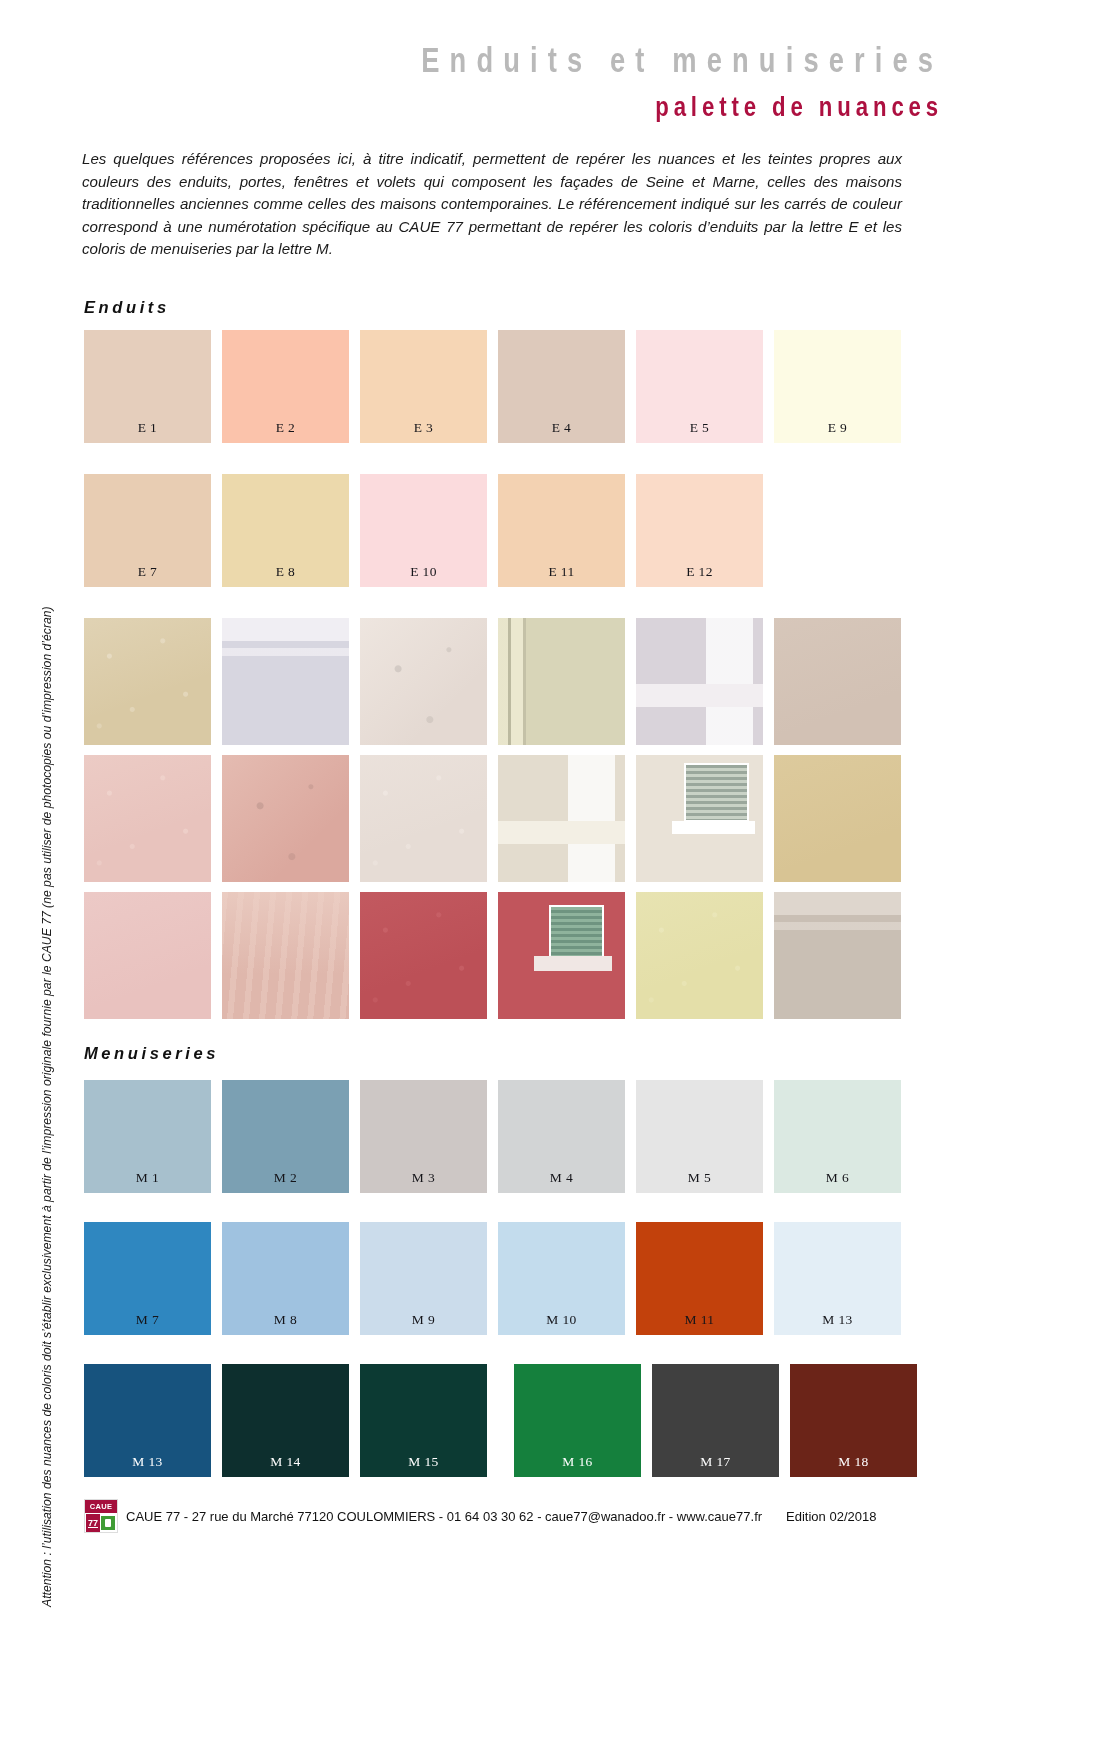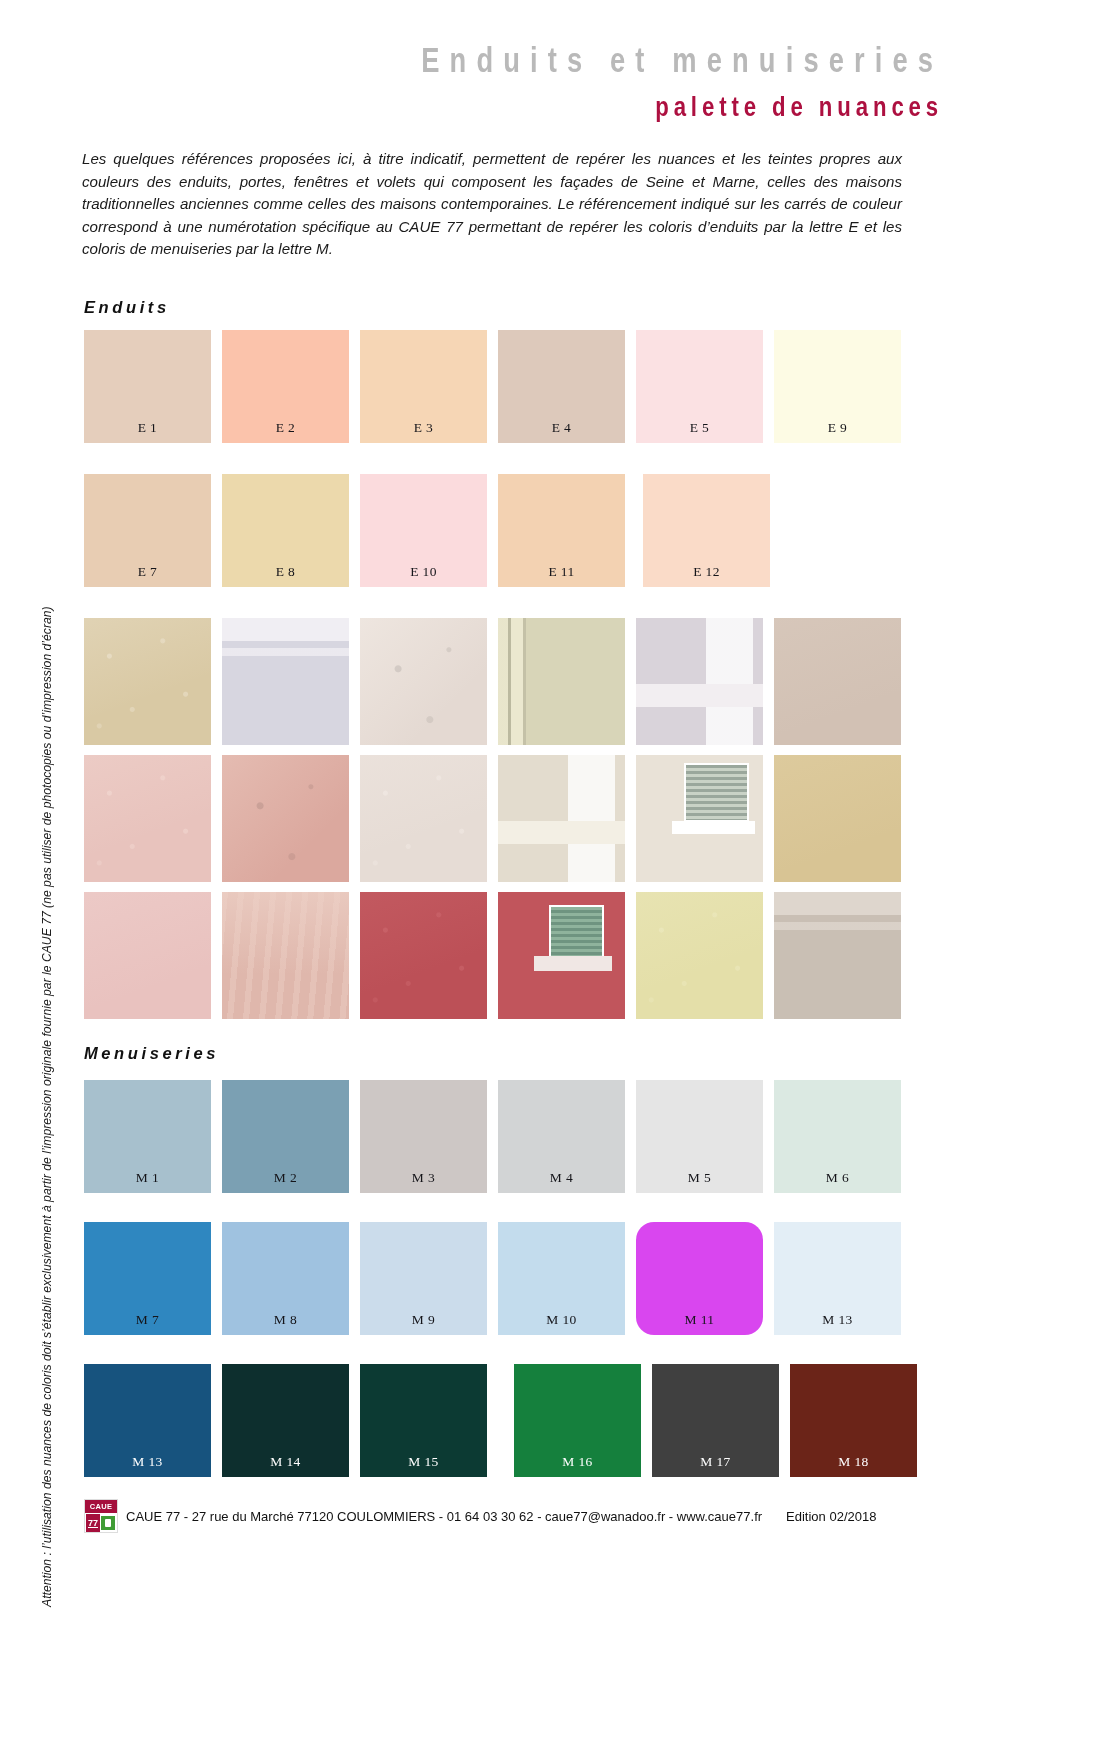--- a/index.html
+++ b/index.html
@@ -243,21 +243,21 @@
     </div>
     <div class="swatch swatch-flat" style="background: rgb(236, 217, 172);">
       <div class="swatch-label">E 8</div>
     </div>
     <div class="swatch swatch-flat" style="background: rgb(251, 219, 221);">
       <div class="swatch-label">E 10</div>
     </div>
     <div class="swatch swatch-flat" style="background: rgb(243, 210, 178);">
       <div class="swatch-label">E 11</div>
     </div>
-    <div class="swatch swatch-flat" style="background: rgb(250, 219, 200); margin-left: 7px;">
+    <div class="swatch swatch-flat" style="background: rgb(250, 219, 200);">
       <div class="swatch-label">E 12</div>
     </div>
   </div>
 <div class="swatch-row" id="enduits-photo-1" style="top:618px">
     <div class="swatch swatch-photo" style="background: rgb(217, 201, 164);">
       <div class="tex" style="background: radial-gradient(circle at 20% 30%, rgba(239, 230, 212, 0.533) 0px, rgba(239, 230, 212, 0.533) 2px, transparent 3px), radial-gradient(circle at 62% 18%, rgba(239, 230, 212, 0.467) 0px, rgba(239, 230, 212, 0.467) 2px, transparent 3px), radial-gradient(circle at 38% 72%, rgba(239, 230, 212, 0.4) 0px, rgba(239, 230, 212, 0.4) 2px, transparent 3px), radial-gradient(circle at 80% 60%, rgba(239, 230, 212, 0.467) 0px, rgba(239, 230, 212, 0.467) 2px, transparent 3px), radial-gradient(circle at 12% 85%, rgba(239, 230, 212, 0.333) 0px, rgba(239, 230, 212, 0.333) 2px, transparent 3px), linear-gradient(160deg, rgba(239, 230, 212, 0.333), transparent 60%) rgb(217, 201, 164);"></div>
     </div>
     <div class="swatch swatch-photo" style="background: rgb(215, 214, 224);">
       <div class="tex" style="background: linear-gradient(rgb(240, 238, 243) 0px, rgb(240, 238, 243) 18%, transparent 18%, transparent 24%, rgba(240, 238, 243, 0.8) 24%, rgba(240, 238, 243, 0.8) 30%, transparent 30%, transparent 100%) rgb(215, 214, 224);"></div>
     </div>
@@ -349,21 +349,21 @@
     </div>
     <div class="swatch swatch-flat" style="background: rgb(159, 194, 224);">
       <div class="swatch-label">M 8</div>
     </div>
     <div class="swatch swatch-flat" style="background: rgb(203, 220, 235);">
       <div class="swatch-label">M 9</div>
     </div>
     <div class="swatch swatch-flat" style="background: rgb(195, 220, 237);">
       <div class="swatch-label">M 10</div>
     </div>
-    <div class="swatch swatch-flat" style="background: #d946ef; border-radius: 18px;">
+    <div class="swatch swatch-flat" style="background: #c2410c;">
       <div class="swatch-label">M 11</div>
     </div>
     <div class="swatch swatch-flat" style="background: rgb(227, 238, 246);">
       <div class="swatch-label">M 13</div>
     </div>
   </div>
 <div class="swatch-row" id="menuiseries-row-3" style="top:1364px">
     <div class="swatch swatch-flat" style="background: rgb(23, 83, 126);">
       <div class="swatch-label light">M 13</div>
     </div>

